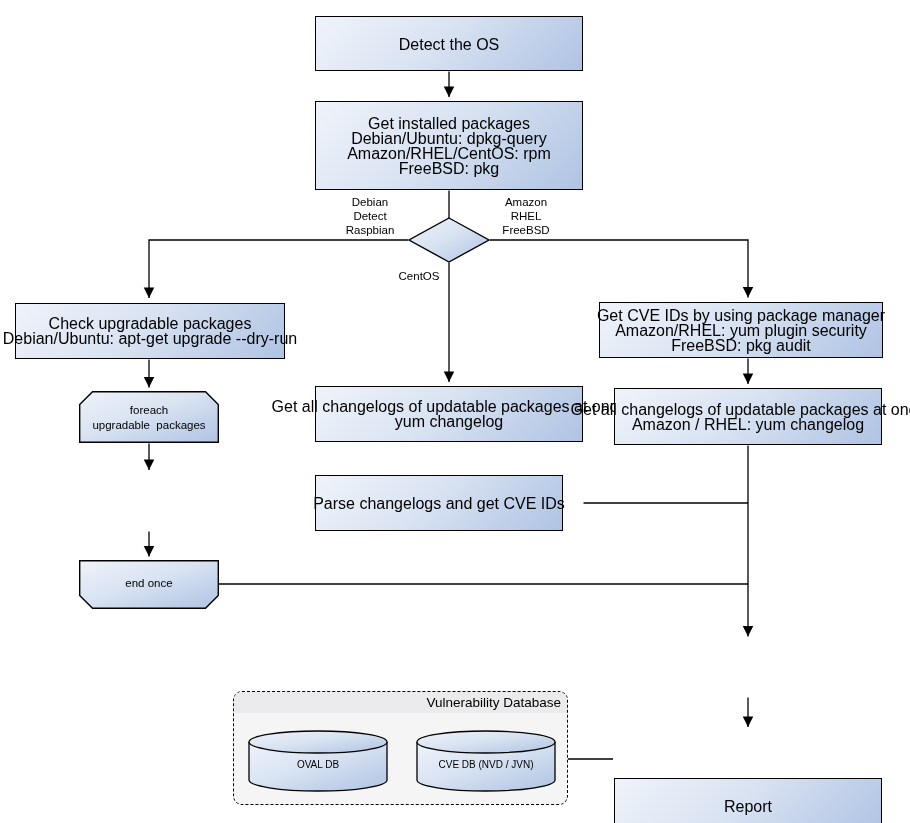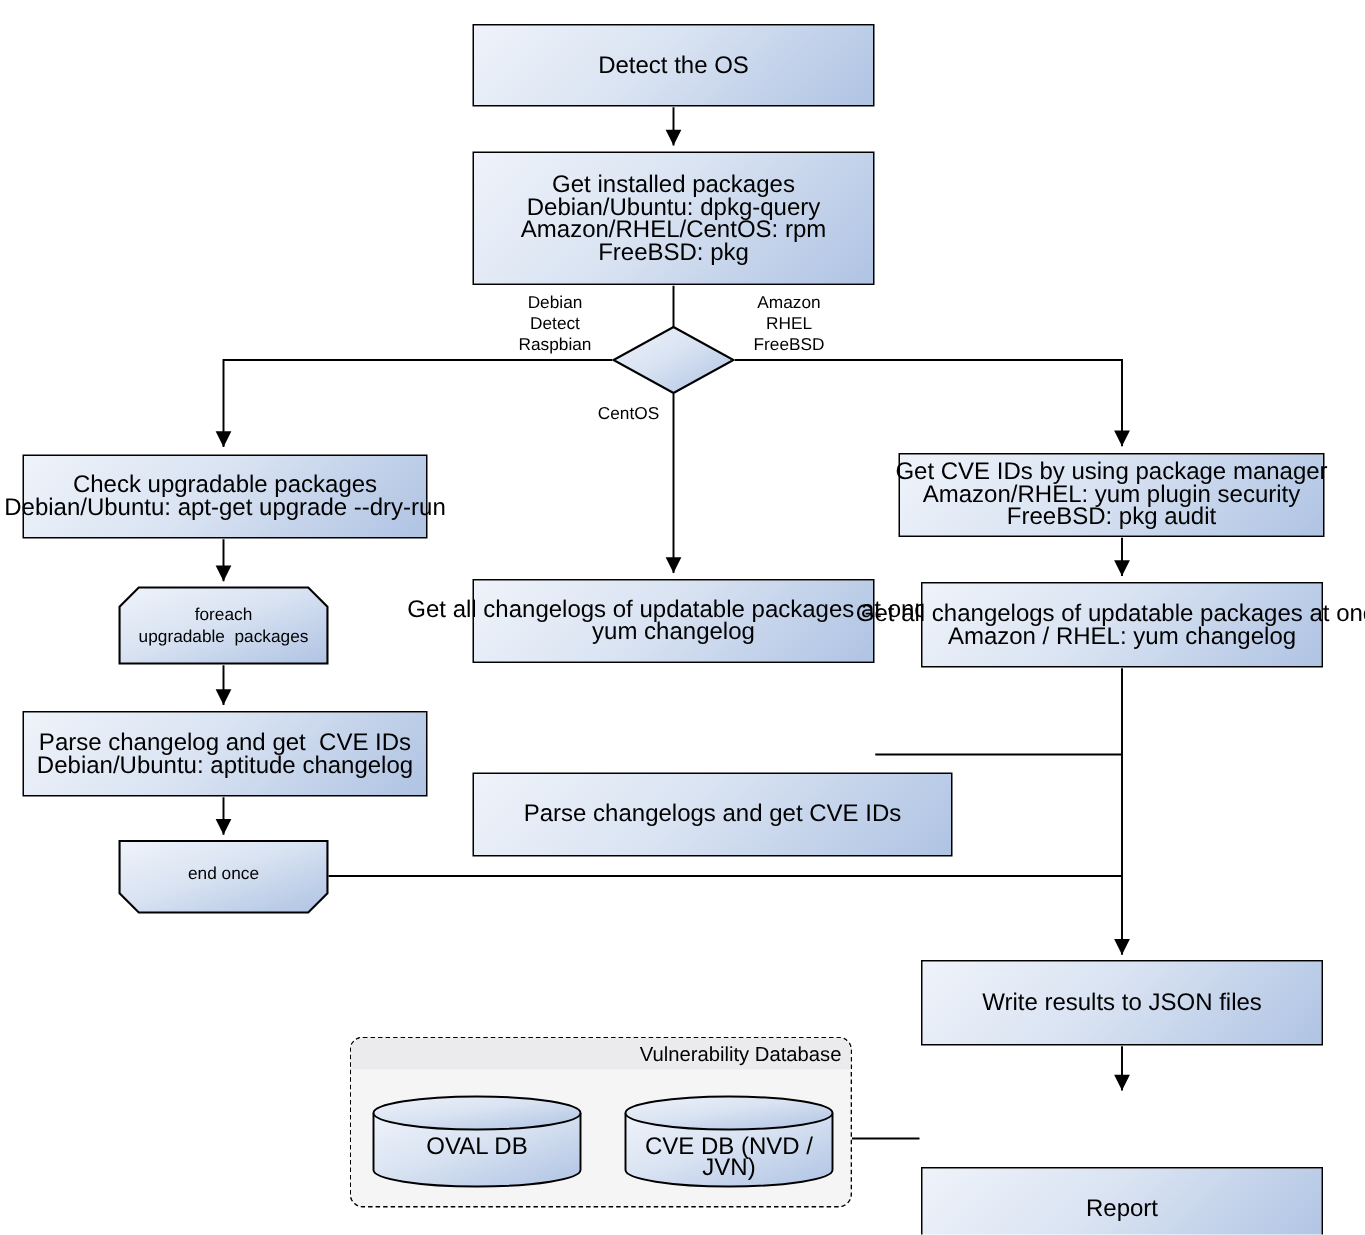--- a/index.html
+++ b/index.html
@@ -35,21 +35,21 @@
   .vulndb-header {
     position:absolute; left:0; top:0; right:0; height:21px;
     background:#ebebed; border-radius:8px 8px 0 0;
     display:flex; align-items:center; justify-content:flex-end;
     padding-right:6px; box-sizing:border-box;
     font-size:13.5px;
   }
   .cyl { position:absolute; overflow:visible; }
   .cyl-lbl {
     position:absolute; width:140px; text-align:center;
-    font-size:16px; line-height:14px;
+    font-size:10px; line-height:14px;
   }
 </style>
 </head>
 <body>
 
 <div class="canvas">
 
   <svg class="layer">
     <defs>
       <linearGradient id="nodeGrad" x1="0%" y1="0%" x2="100%" y2="100%">
@@ -97,53 +97,46 @@
     <div class="lbl">Check upgradable packages
 Debian/Ubuntu: apt-get upgrade --dry-run</div>
   </div>
 
   <svg class="shape" style="left:79px; top:391px;" width="140" height="52">
     <path d="M13.5,0.7 L126.5,0.7 L139.3,13.5 L139.3,51.3 L0.7,51.3 L0.7,13.5 Z" fill="url(#nodeGrad)" stroke="#000" stroke-width="1.4"></path>
   </svg>
   <div class="shape-lbl" style="left:79px; top:403px; width:140px;">foreach
 upgradable  packages</div>
 
-  <div class="node" style="left:15px; top:474px; width:270px; height:57px;">
-    <div class="lbl">Parse changelog and get  CVE IDs
-Debian/Ubuntu: aptitude changelog</div>
-  </div>
 
   <svg class="shape" style="left:79px; top:560px;" width="140" height="49">
     <path d="M0.7,0.7 L139.3,0.7 L139.3,35.5 L126.5,48.3 L13.5,48.3 L0.7,35.5 Z" fill="url(#nodeGrad)" stroke="#000" stroke-width="1.4"></path>
   </svg>
   <div class="shape-lbl" style="left:79px; top:576px; width:140px;">end once</div>
 
   <div class="node" style="left:315px; top:386px; width:268px; height:56px;">
     <div class="lbl">Get all changelogs of updatable packages at once
 yum changelog</div>
   </div>
 
-  <div class="node" style="left:315px; top:475px; width:320px; height:56px;margin-top:40px;">
+  <div class="node" style="left:315px; top:475px; width:248px; height:56px;">
     <div class="lbl">Parse changelogs and get CVE IDs</div>
   </div>
 
   <div class="node" style="left:599px; top:302px; width:284px; height:56px;">
     <div class="lbl">Get CVE IDs by using package manager
 Amazon/RHEL: yum plugin security
 FreeBSD: pkg audit</div>
   </div>
 
   <div class="node" style="left:614px; top:388px; width:268px; height:57px;">
     <div class="lbl">Get all changelogs of updatable packages at once
 Amazon / RHEL: yum changelog</div>
   </div>
 
-  <div class="node" style="left:614px; top:640px; width:268px; height:57px;">
-    <div class="lbl">Write results to JSON files</div>
-  </div>
 
   <div class="node" style="left:614px; top:731px; width:268px; height:56px;margin-top:47px;">
     <div class="lbl">Report</div>
   </div>
 
   <div class="free-label" style="left:370px; top:195px;">Debian
 Detect
 Raspbian</div>
   <div class="free-label" style="left:526px; top:195px;">Amazon
 RHEL

